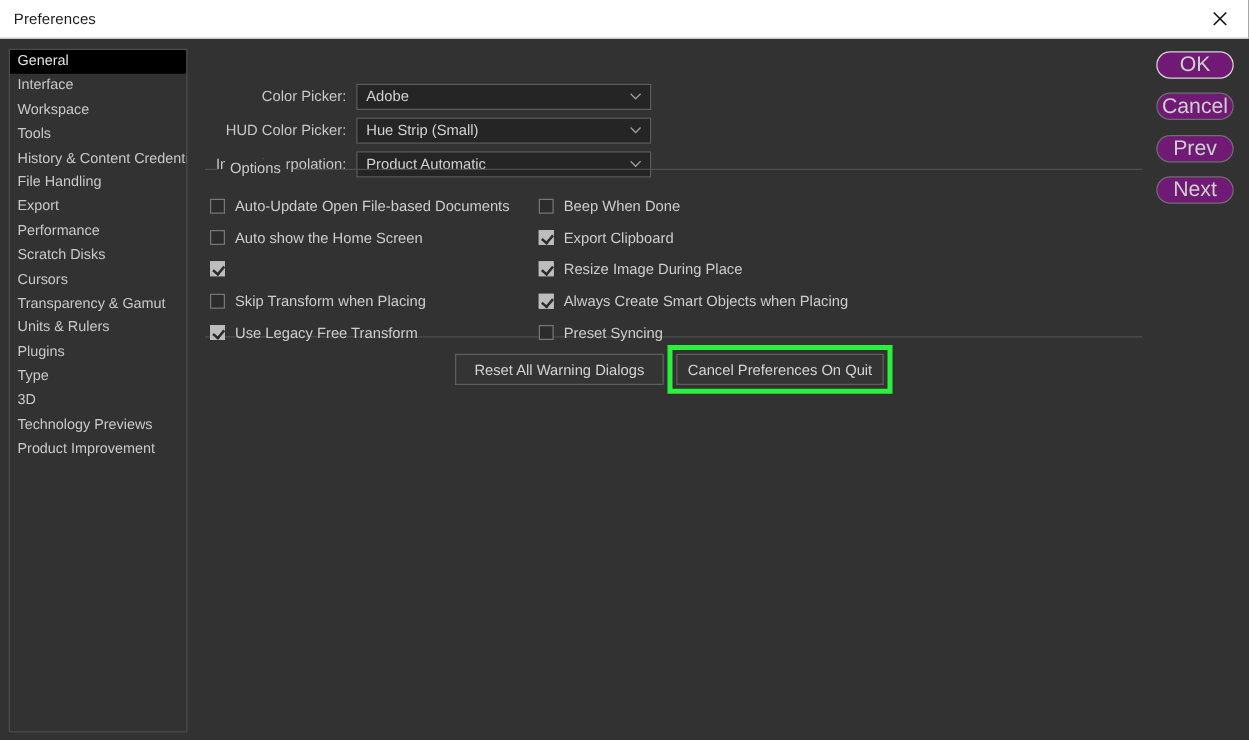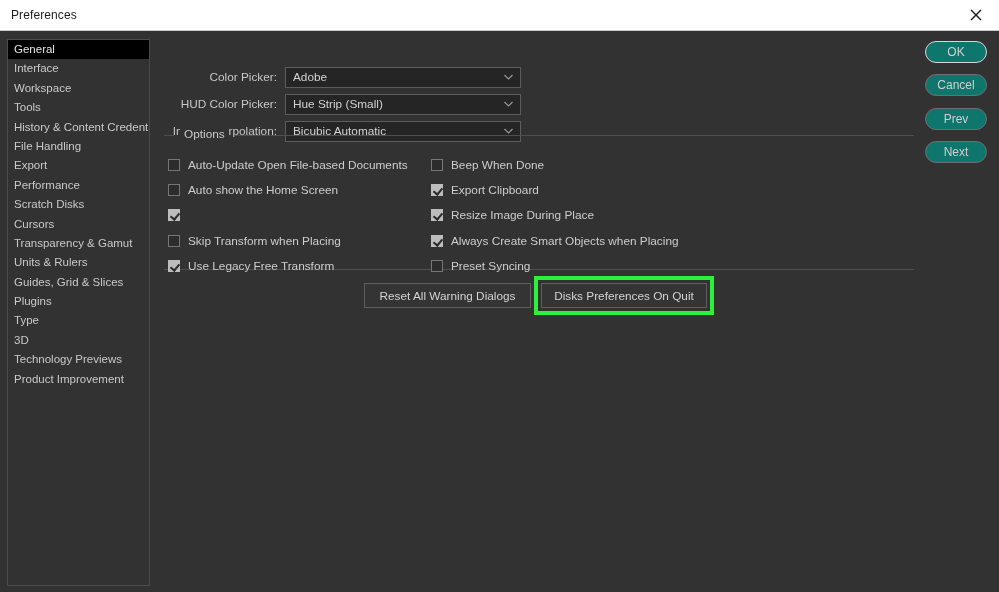--- a/index.html
+++ b/index.html
@@ -73,23 +73,23 @@
     background: #000000;
     color: #e4e4e4;
   }
 
   
   .rbtn {
     position: absolute;
     width: 62px; height: 22px;
     border-radius: 11px;
     border: 1px solid #6e6e6e;
-    background: #0f766e;
+    background: #701a75;
     color: #cfcfcf;
-    font-size: 12px;
+    font-size: 17px;
     font-family: "Liberation Sans", sans-serif;
     display: flex;
     align-items: center;
     justify-content: center;
     box-sizing: border-box;
     cursor: default;
     padding: 0;
   }
   .rbtn.default {
     border-color: #d6d6d6;
@@ -265,21 +265,20 @@
     <div class="side-item"><span>Workspace</span></div>
     <div class="side-item"><span>Tools</span></div>
     <div class="side-item"><span>History &amp; Content Credentials</span></div>
     <div class="side-item"><span>File Handling</span></div>
     <div class="side-item"><span>Export</span></div>
     <div class="side-item"><span>Performance</span></div>
     <div class="side-item"><span>Scratch Disks</span></div>
     <div class="side-item"><span>Cursors</span></div>
     <div class="side-item"><span>Transparency &amp; Gamut</span></div>
     <div class="side-item"><span>Units &amp; Rulers</span></div>
-    <div class="side-item"><span>Guides, Grid &amp; Slices</span></div>
     <div class="side-item"><span>Plugins</span></div>
     <div class="side-item"><span>Type</span></div>
     <div class="side-item"><span>3D</span></div>
     <div class="side-item"><span>Technology Previews</span></div>
     <div class="side-item"><span>Product Improvement</span></div>
   </div>
 
   <button class="rbtn default" id="btn-ok">OK</button>
   <button class="rbtn" id="btn-cancel">Cancel</button>
   <button class="rbtn" id="btn-prev">Prev</button>
@@ -305,21 +304,21 @@
         <svg width="9" height="7" viewBox="0 0 9 7">
             <polyline points="0.5,1 4.5,5 8.5,1" fill="none" stroke="#9a9a9a" stroke-width="1.1"></polyline>
           </svg>
       </div>
     </div>
   </div>
 
   <div class="field-row" id="row-image-interpolation">
     <div class="field-label">Image Interpolation:</div>
     <div class="select-box">
-      <div class="select-text">Bicubic Automatic</div>
+      <div class="select-text">Product Automatic</div>
       <div class="select-arrow">
         <svg width="9" height="7" viewBox="0 0 9 7">
             <polyline points="0.5,1 4.5,5 8.5,1" fill="none" stroke="#9a9a9a" stroke-width="1.1"></polyline>
           </svg>
       </div>
     </div>
   </div>
 
   <div class="group">
     <div class="group-line-top-left"></div>
@@ -367,16 +366,16 @@
         <span class="cb-label">Always Create Smart Objects when Placing</span>
       </div>
       <div class="cb-row">
         <span class="cb-box"></span>
         <span class="cb-label">Preset Syncing</span>
       </div>
     </div>
   </div>
 
   <button class="wide-btn" id="btn-reset-warnings">Reset All Warning Dialogs</button>
-  <button class="wide-btn" id="btn-reset-on-quit">Disks Preferences On Quit</button>
+  <button class="wide-btn" id="btn-reset-on-quit">Cancel Preferences On Quit</button>
   <div class="highlight-box" style="border-color: rgb(43, 240, 60);"></div>
 
 </div>
 
 </body></html>

